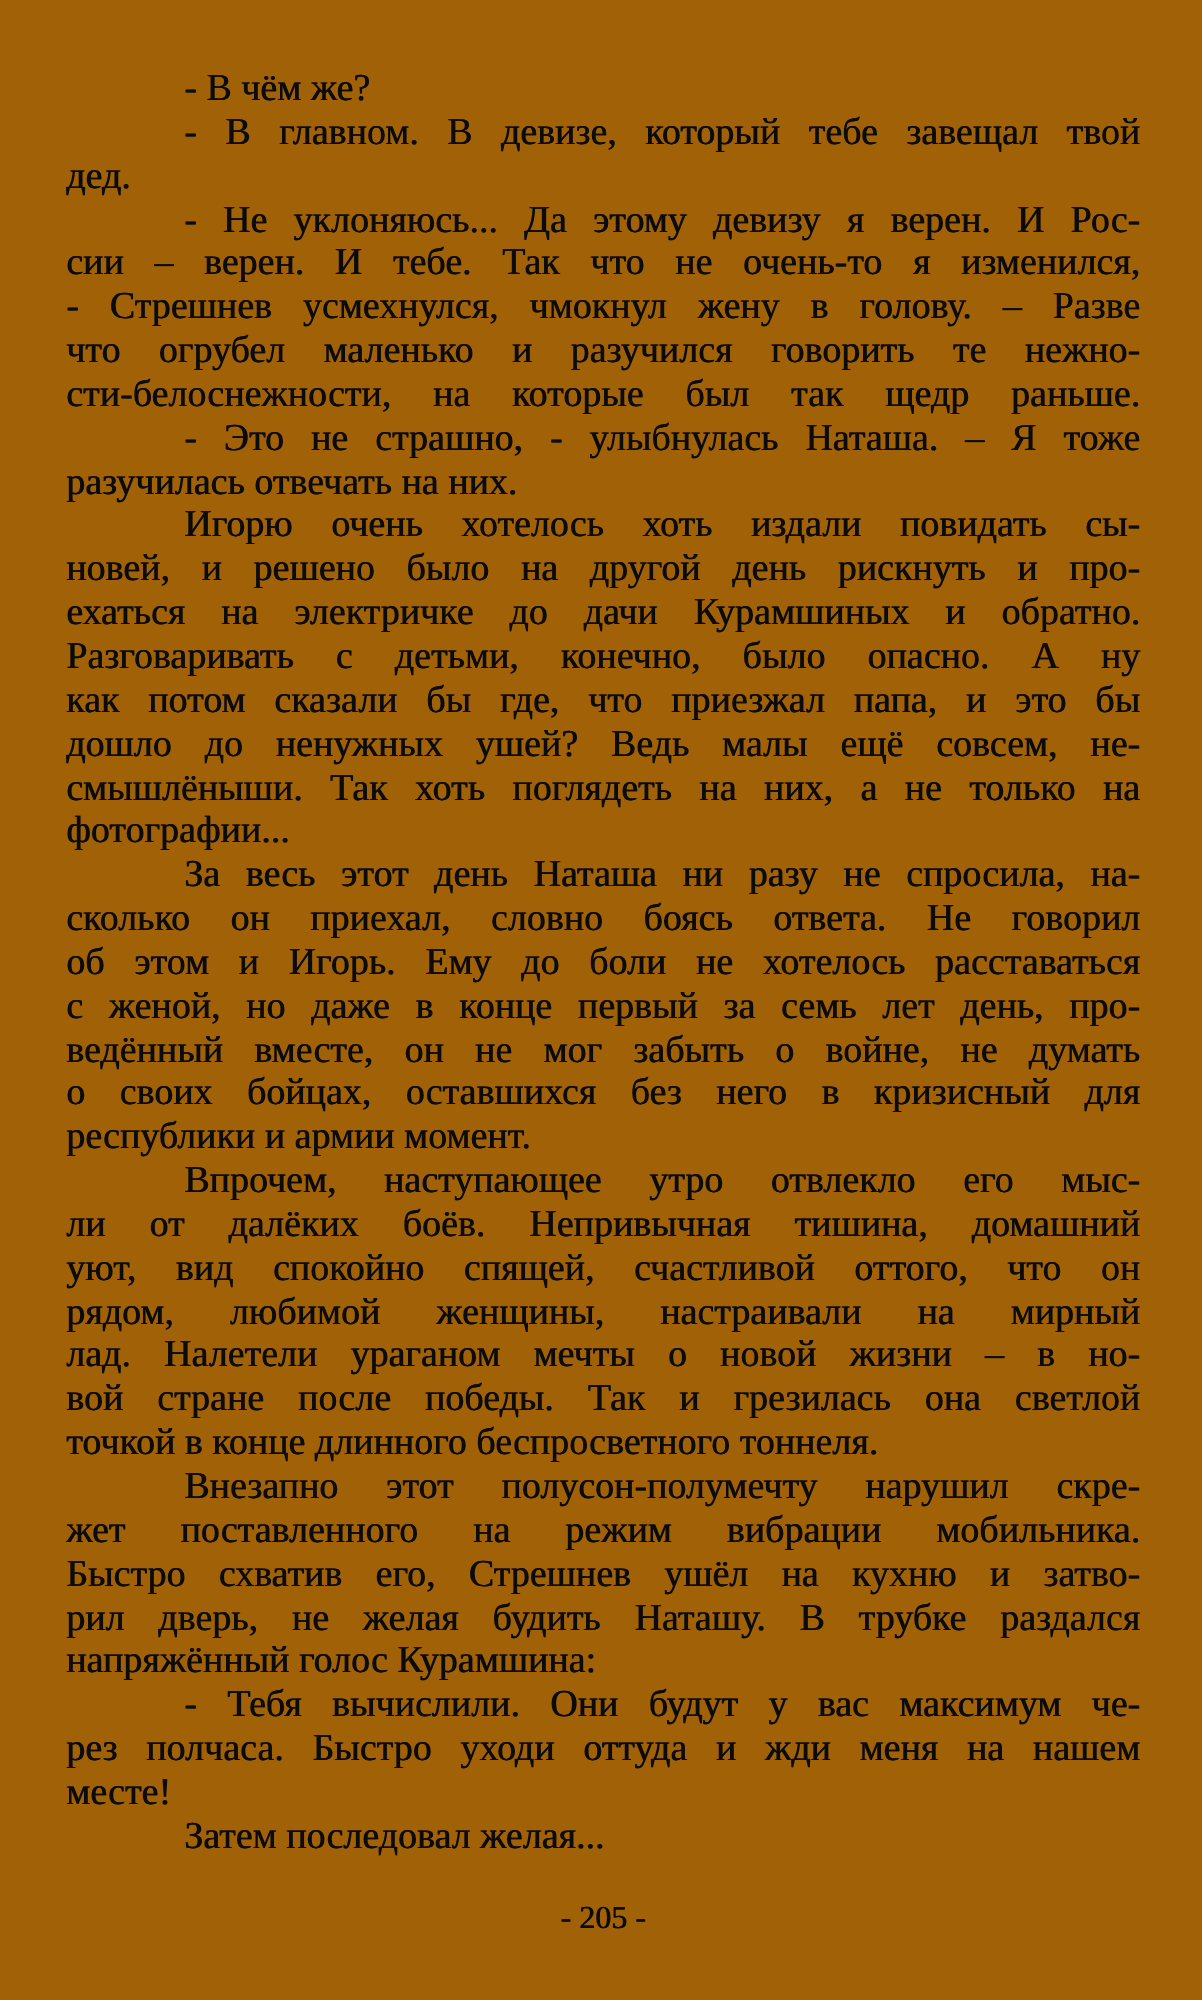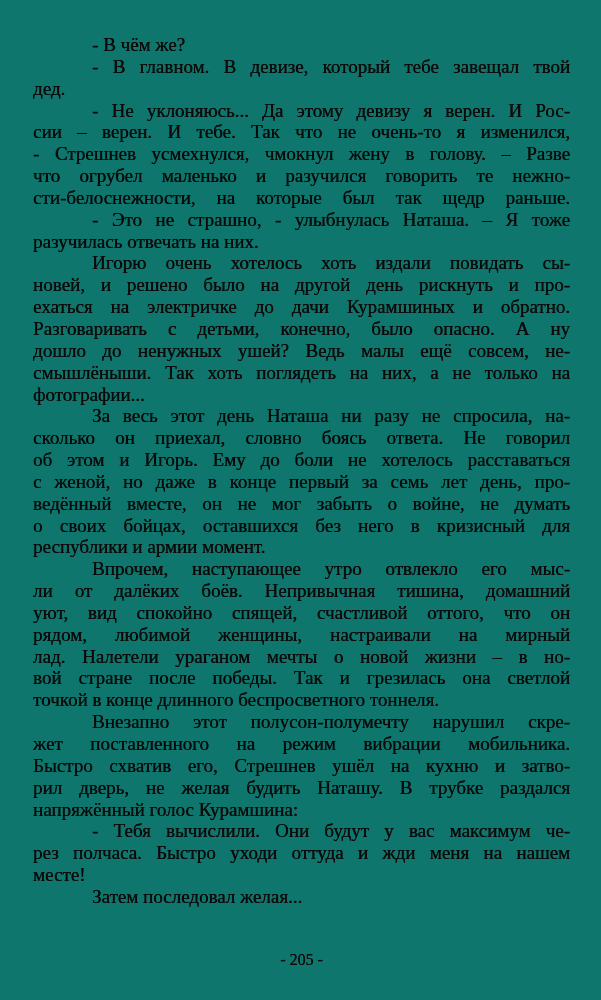--- a/index.html
+++ b/index.html
@@ -47,36 +47,37 @@
     width: 537px;
     text-align: center;
     font-size: 16px;
     line-height: 24px;
     text-shadow: 0.35px 0 0 currentColor;
   }
 </style>
 </head>
 <body>
 
-<div class="page" style="background: #0f766e; color: rgb(11, 11, 11);">
+<div class="page" style="background: #a16207; color: rgb(11, 11, 11);">
   <div class="text-block" id="text-block">
       <div class="line indent">- В чём же?</div>
       <div class="line indent just">- В главном. В девизе, который тебе завещал твой</div>
       <div class="line">дед.</div>
       <div class="line indent just">- Не уклоняюсь... Да этому девизу я верен. И Рос-</div>
       <div class="line just">сии – верен. И тебе. Так что не очень-то я изменился,</div>
       <div class="line just">- Стрешнев усмехнулся, чмокнул жену в голову. – Разве</div>
       <div class="line just">что огрубел маленько и разучился говорить те нежно-</div>
       <div class="line just">сти-белоснежности, на которые был так щедр раньше.</div>
       <div class="line indent just">- Это не страшно, - улыбнулась Наташа. – Я тоже</div>
       <div class="line">разучилась отвечать на них.</div>
       <div class="line indent just">Игорю очень хотелось хоть издали повидать сы-</div>
       <div class="line just">новей, и решено было на другой день рискнуть и про-</div>
       <div class="line just">ехаться на электричке до дачи Курамшиных и обратно.</div>
       <div class="line just">Разговаривать с детьми, конечно, было опасно. А ну</div>
+      <div class="line just">как потом сказали бы где, что приезжал папа, и это бы</div>
       <div class="line just">дошло до ненужных ушей? Ведь малы ещё совсем, не-</div>
       <div class="line just">смышлёныши. Так хоть поглядеть на них, а не только на</div>
       <div class="line">фотографии...</div>
       <div class="line indent just">За весь этот день Наташа ни разу не спросила, на-</div>
       <div class="line just">сколько он приехал, словно боясь ответа. Не говорил</div>
       <div class="line just">об этом и Игорь. Ему до боли не хотелось расставаться</div>
       <div class="line just">с женой, но даже в конце первый за семь лет день, про-</div>
       <div class="line just">ведённый вместе, он не мог забыть о войне, не думать</div>
       <div class="line just">о своих бойцах, оставшихся без него в кризисный для</div>
       <div class="line">республики и армии момент.</div>

